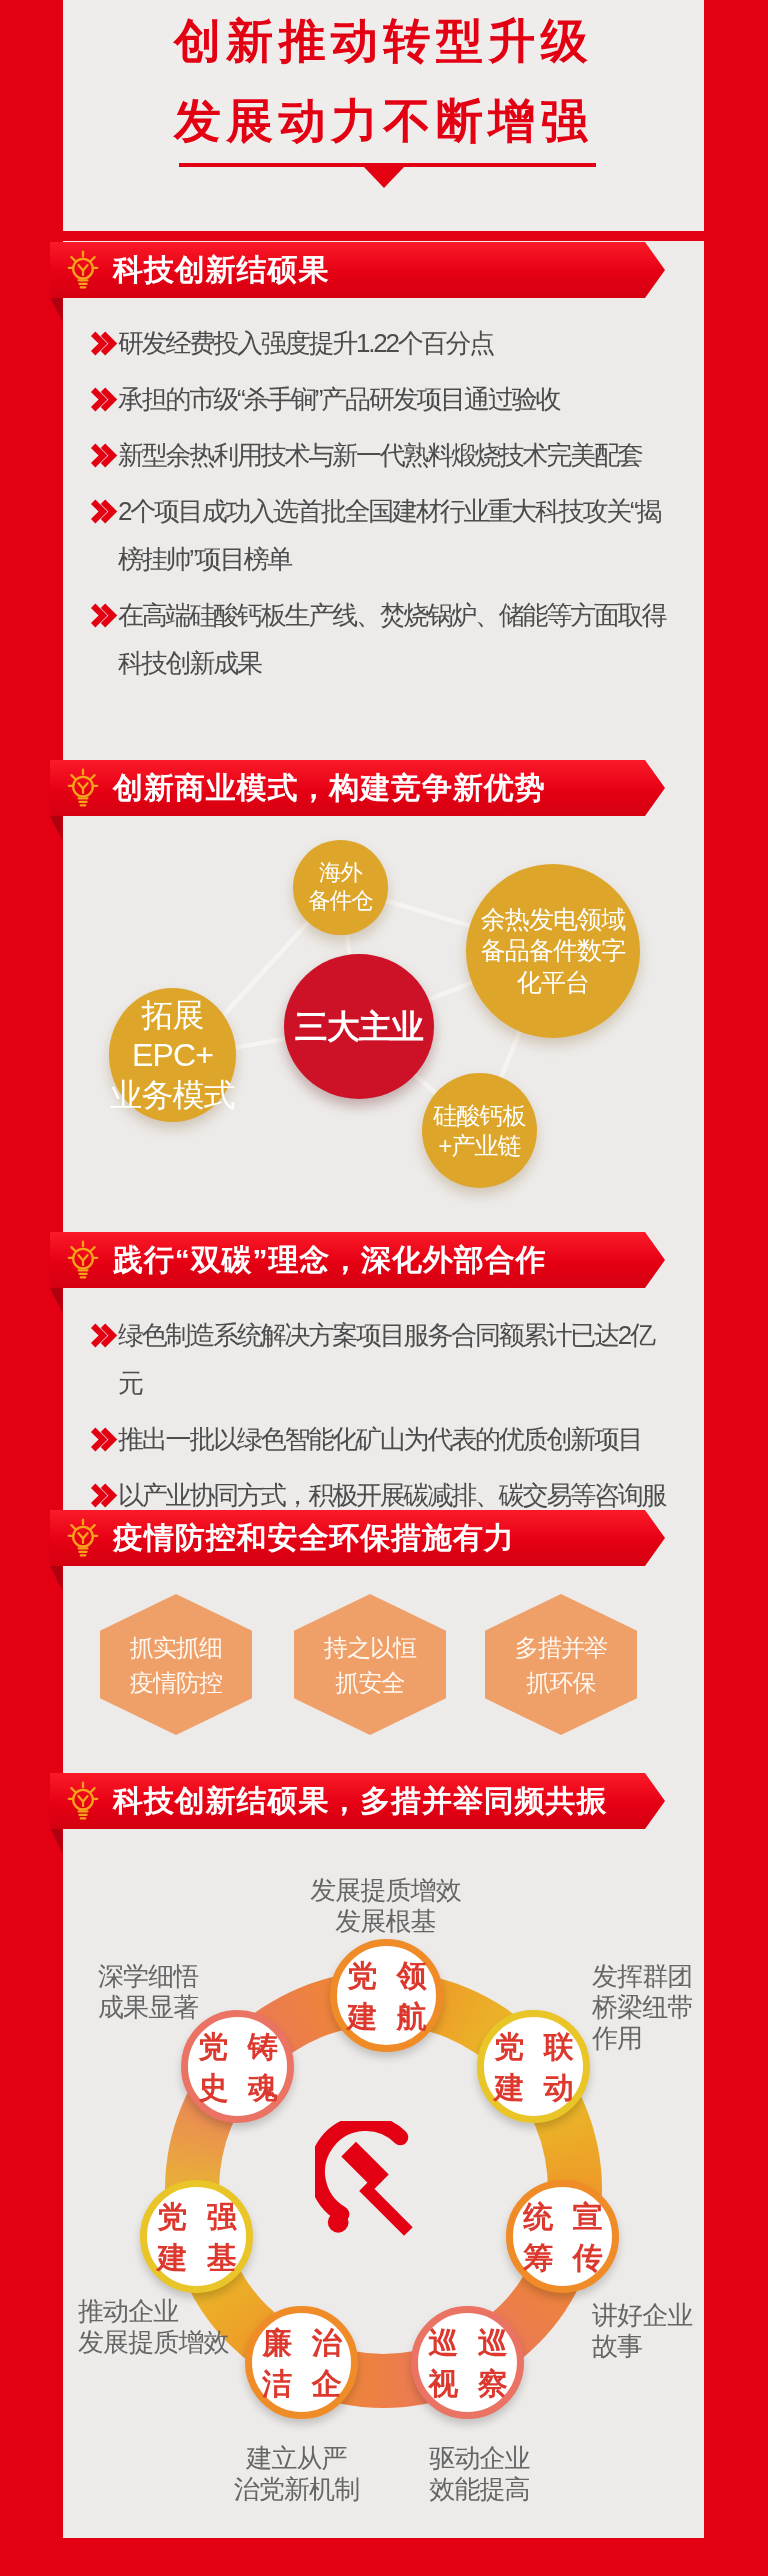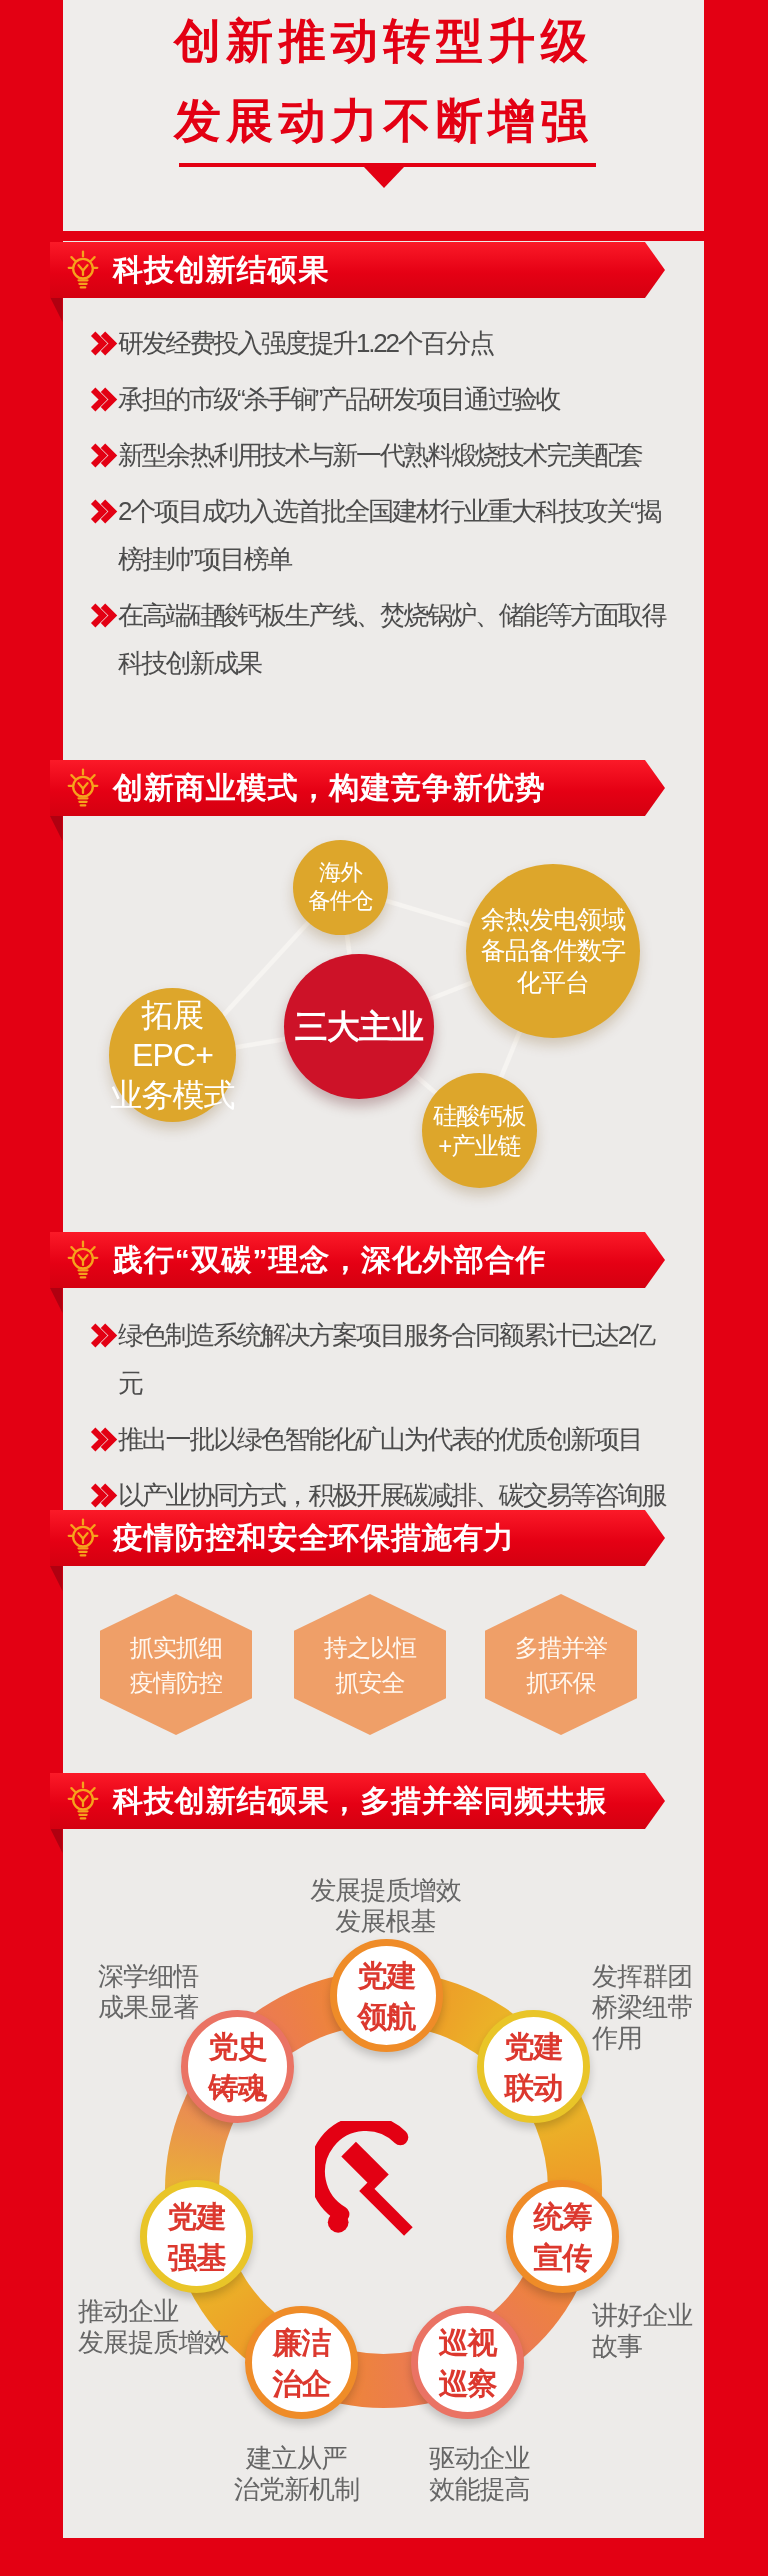--- a/index.html
+++ b/index.html
@@ -45,22 +45,22 @@
        clip-path:polygon(50% 0,100% 26%,100% 74%,50% 100%,0 74%,0 26%);
        display:flex;flex-direction:column;align-items:center;justify-content:center;
        color:#fff8f0;font-size:24px;line-height:35px;letter-spacing:-0.9px;text-align:center;z-index:3;}
   
   .flower-ring{position:absolute;left:165px;top:1971px;width:437px;height:437px;border-radius:50%;
       background:conic-gradient(from 0deg,#ef8c28 0deg,#e9c528 51deg,#ef8c28 103deg,#ea7364 154deg,
                  #ef8c28 206deg,#e9c528 257deg,#ea7364 309deg,#ef8c28 360deg);z-index:2;}
   .flower-ring::after{content:"";position:absolute;left:54px;top:54px;right:54px;bottom:54px;
       border-radius:50%;background:#edebe9;}
   .petal{position:absolute;width:113px;height:113px;border-radius:50%;background:#ffffff;
-         box-sizing:border-box;display:flex;flex-direction:column;align-items:center;
-         justify-content:center;text-align:left;z-index:3;
+         box-sizing:border-box;display:flex;flex-direction:row;align-items:center;
+         justify-content:center;text-align:center;z-index:3;
          color:#dc382e;font-weight:bold;font-size:30px;line-height:41px;letter-spacing:-0.9px;
          box-shadow:0 5.4px 9px rgba(0,0,0,.18);}
   .ring-orange{border:7.2px solid #ef8c28;} .ring-yellow{border:7.2px solid #e9c528;}
   .ring-salmon{border:7.2px solid #ea7364;}
   .emblem{position:absolute;left:315px;top:2121px;z-index:3;}
   .flabel{position:absolute;color:#666;font-size:26px;line-height:31px;letter-spacing:-0.9px;z-index:3;}
   .center{text-align:center;}
 </style>
 </head>
 <body>

